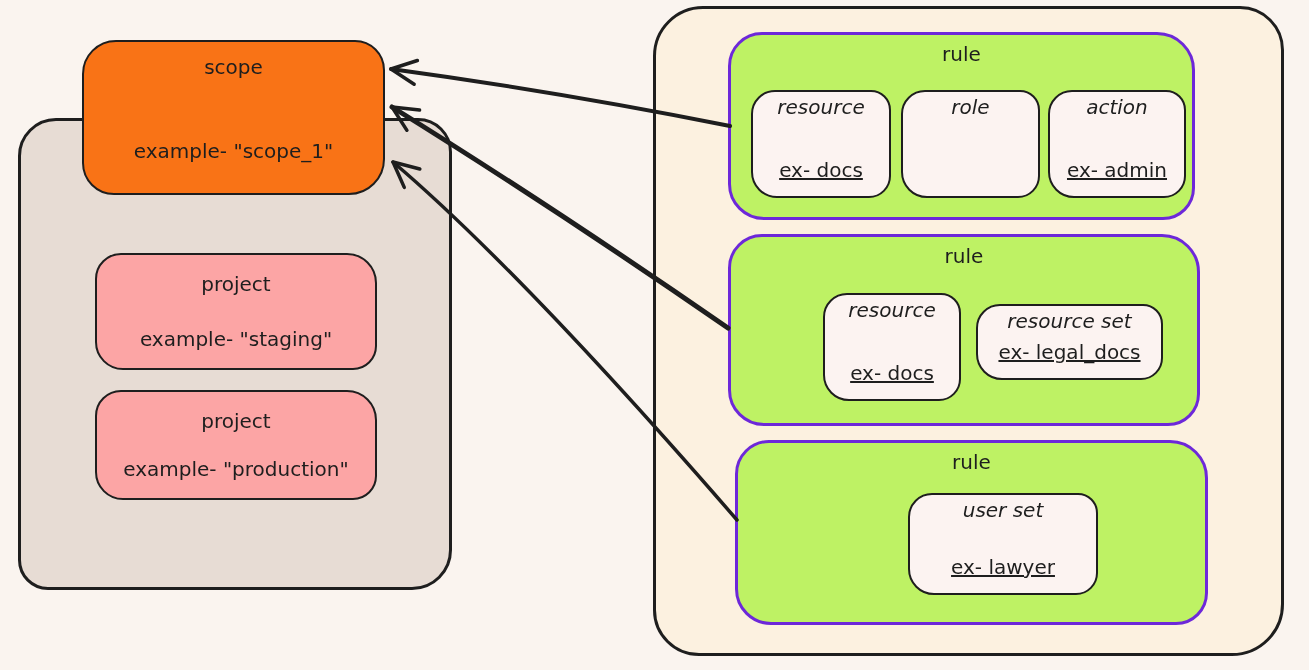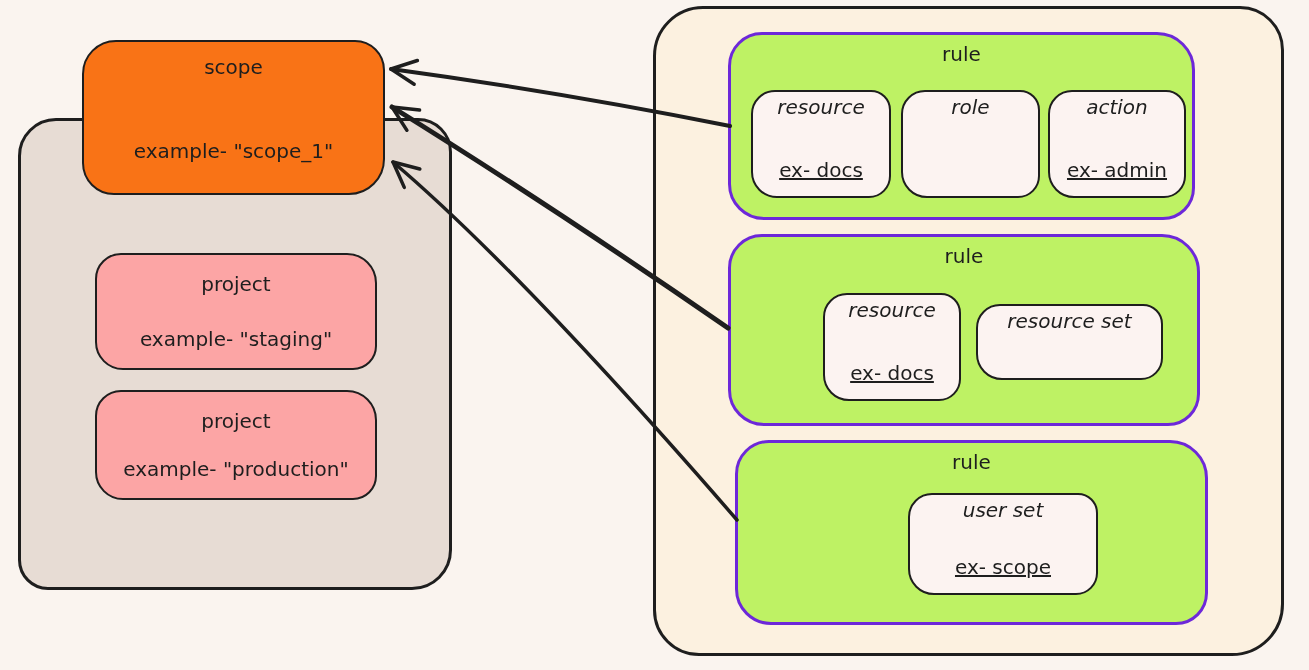--- a/index.html
+++ b/index.html
@@ -73,28 +73,29 @@
   </div>
 
   <div class="rule-box rule-2">
     <div class="txt rule-title">rule</div>
     <div class="item-box" style="left:92px;top:56px;width:138px;height:108px;">
       <div class="txt item-title">resource</div>
       <div class="txt item-example">ex- docs</div>
     </div>
     <div class="item-box" style="left:245px;top:56px;width:187px;height:76px;margin-top:11px;">
       <div class="txt item-title">resource set</div>
+      <div class="txt item-example">ex- legal_docs</div>
     </div>
   </div>
 
   <div class="rule-box rule-3">
     <div class="txt rule-title">rule</div>
     <div class="item-box" style="left:150px;top:50px;width:190px;height:102px;margin-left:20px;">
       <div class="txt item-title">user set</div>
-      <div class="txt item-example">ex- scope</div>
+      <div class="txt item-example">ex- lawyer</div>
     </div>
   </div>
 
   <svg class="arrows" width="1309" height="670" viewBox="0 0 1309 670">
     <defs>
       <marker id="ah" viewBox="0 0 32 28" refX="29" refY="14" markerWidth="32" markerHeight="28" markerUnits="userSpaceOnUse" orient="auto">
         <path d="M 4 2 L 29 14 L 4 26" fill="none" stroke="#1e1e1e" stroke-width="3.5" stroke-linecap="round" stroke-linejoin="round"></path>
       </marker>
     </defs>
     <path d="M 730 126 Q 560 92 391 69" fill="none" stroke="#1e1e1e" stroke-width="4" stroke-linecap="round" marker-end="url(#ah)"></path>

